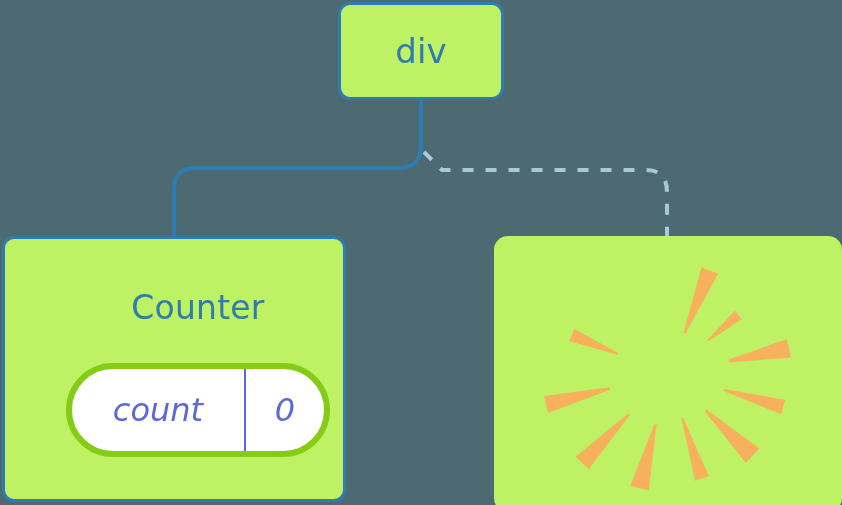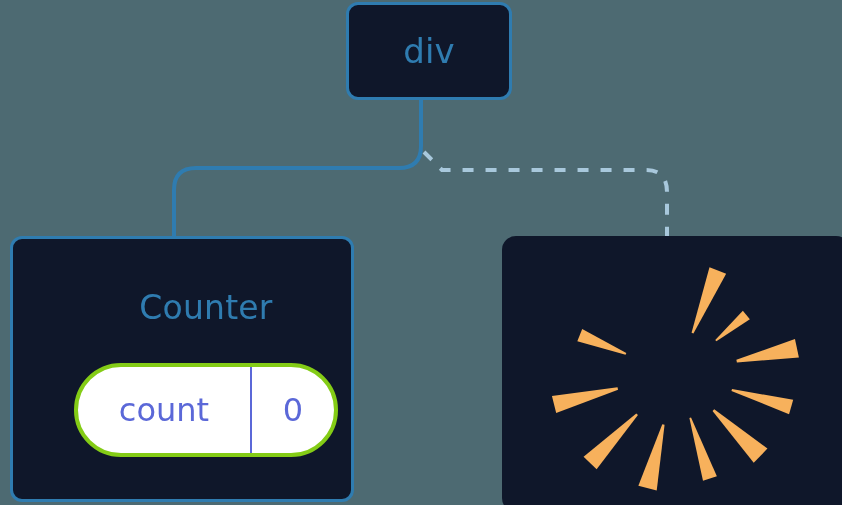--- a/index.html
+++ b/index.html
@@ -26,24 +26,23 @@
     left: 0;
     top: 0;
     width: 842px;
     height: 505px;
     z-index: 1;
   }
 
   
   .node {
     position: absolute;
-    background: #0f172a;
+    background: #bef264;
     box-sizing: border-box;
     z-index: 2;
-    margin-left: 8px;
   }
 
   .node-root {
     left: 338px;
     top: 2px;
     width: 166px;
     height: 98px;
     border: 3px solid #2f7cb0;
     border-radius: 12px;
     display: flex;
@@ -75,26 +74,27 @@
     line-height: 1;
     margin-top: 52px;
     letter-spacing: 0.2px;
   }
 
   
   .state-pill {
     margin-top: 39px;
     width: 264px;
     height: 94px;
-    border: 4px solid #84cc16;
+    border: 6px solid #84cc16;
     border-radius: 47px;
     box-sizing: border-box;
     display: flex;
     align-items: stretch;
     background: #ffffff;
+    font-style: italic;
   }
   .state-key {
     flex: 0 0 172px;
     display: flex;
     align-items: center;
     justify-content: center;
     border-right: 2px solid #5b68d8;
     color: #5b68d8;
     font-size: 32px;
     line-height: 1;

